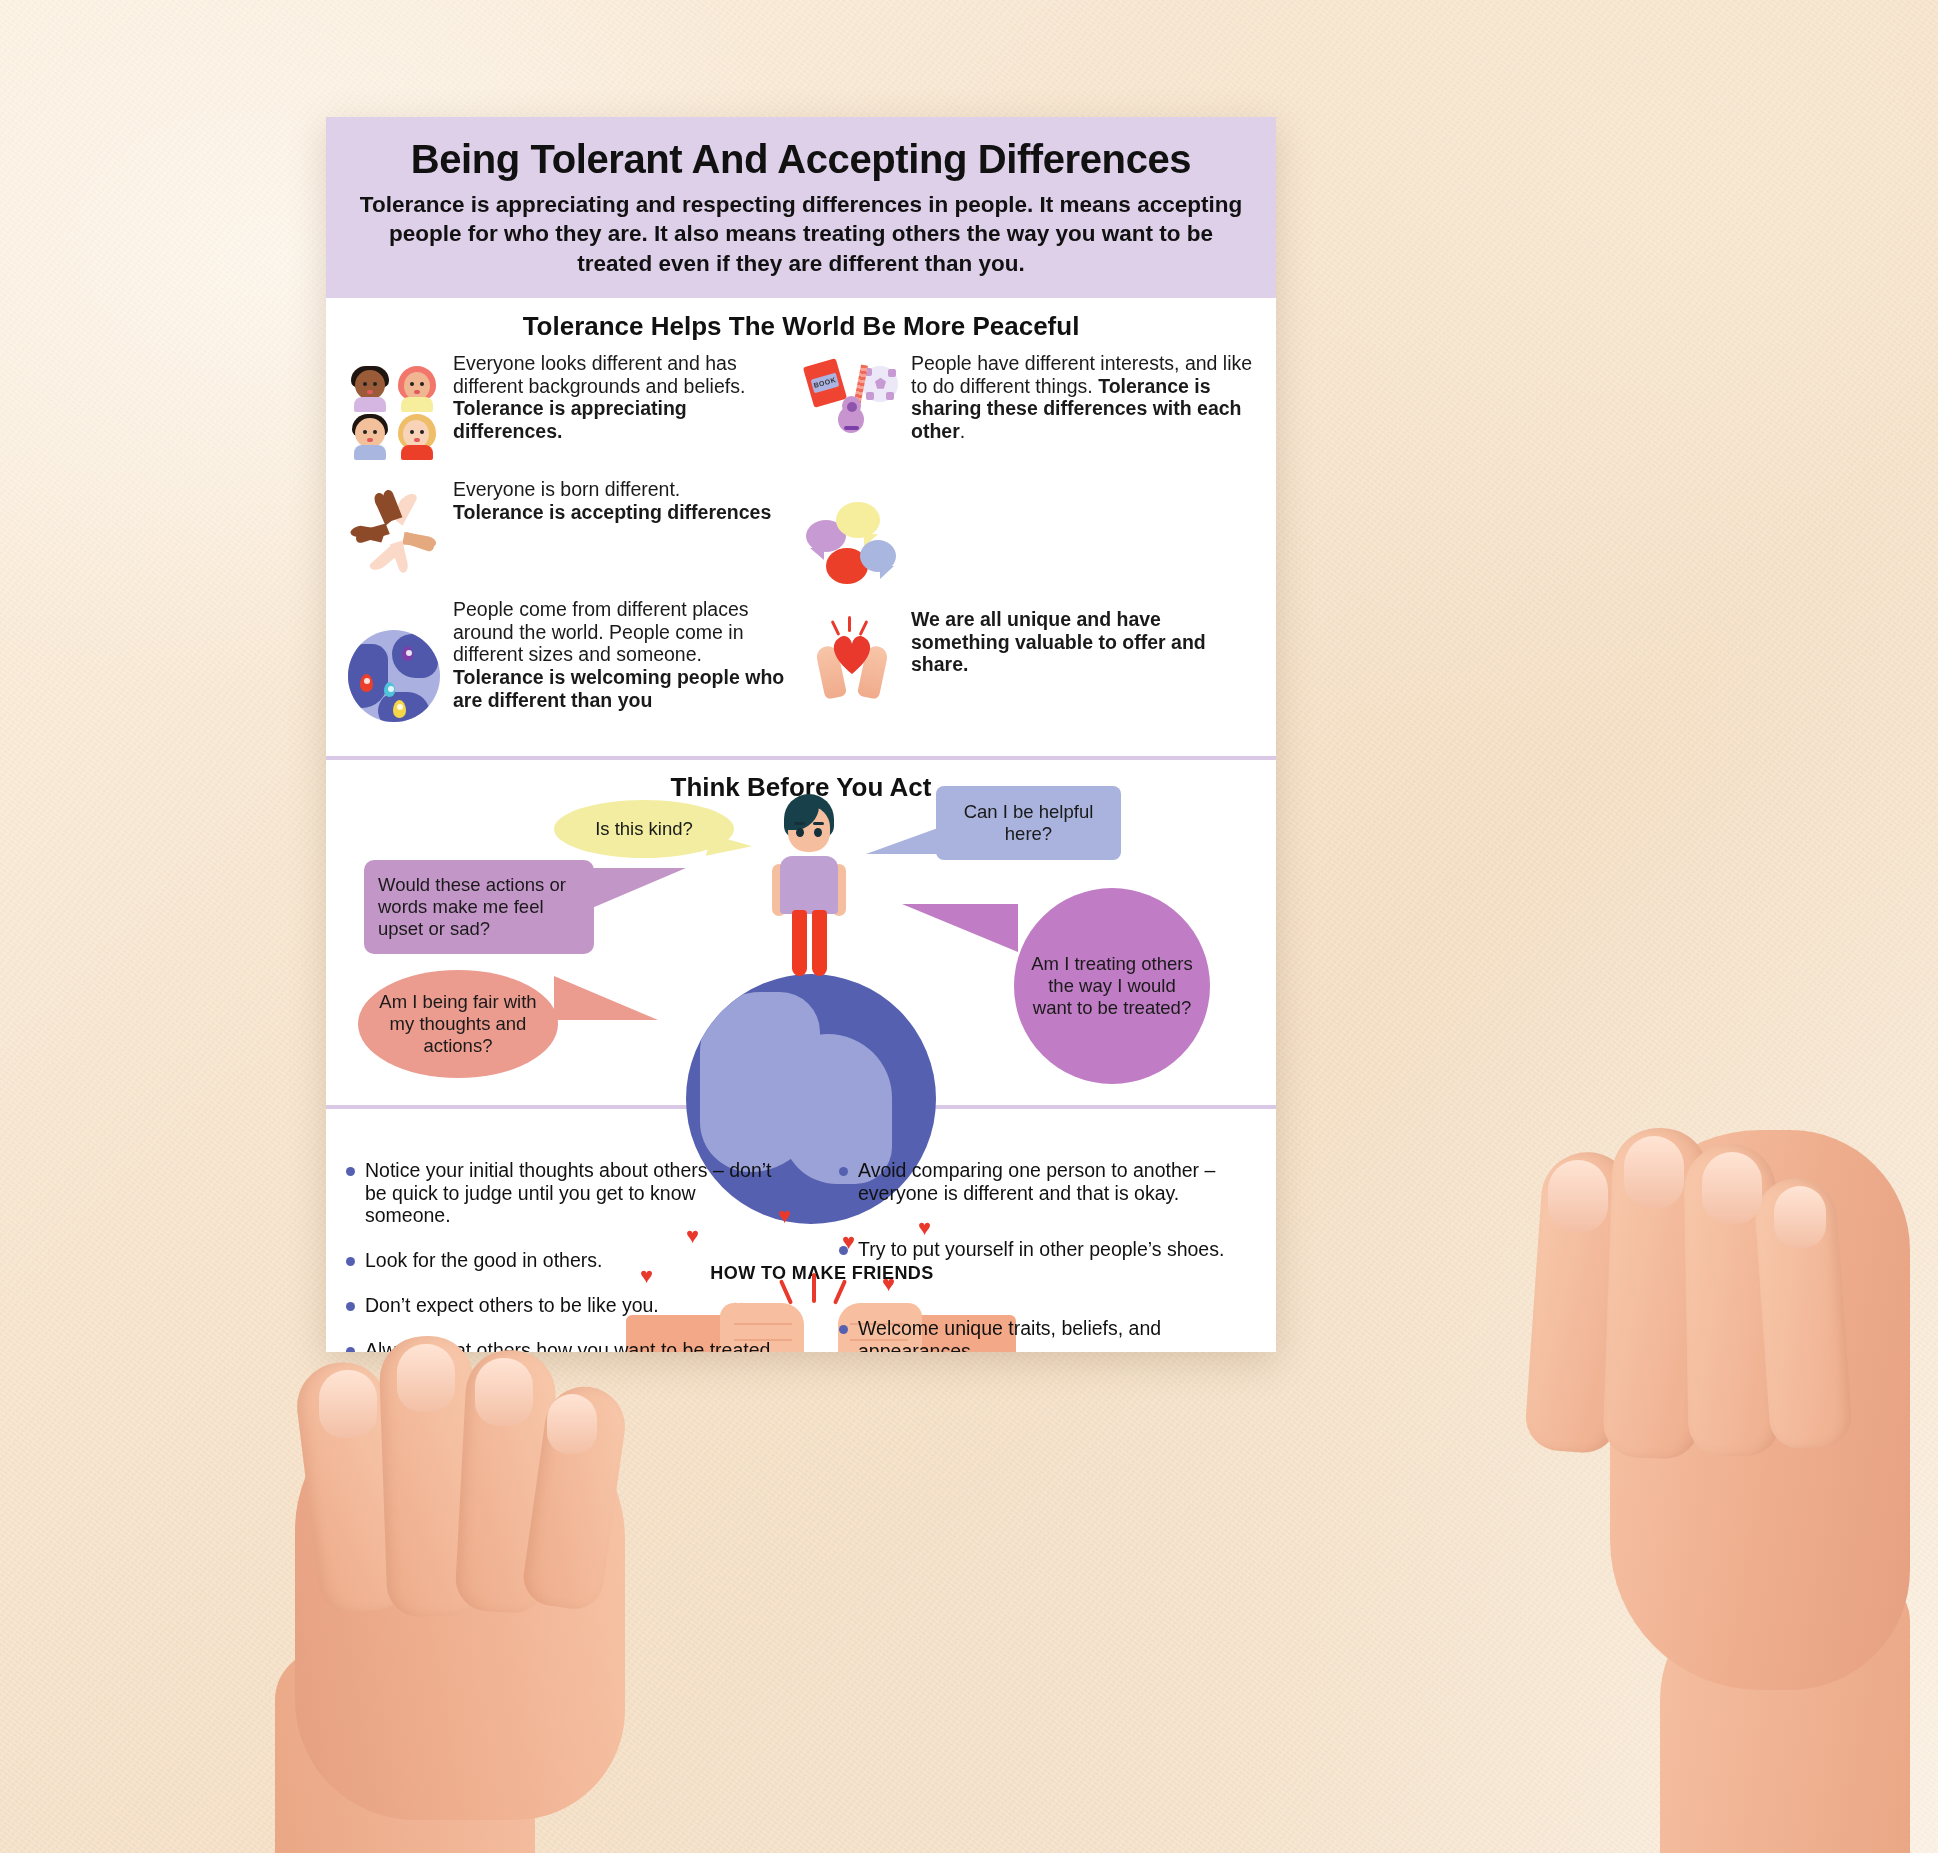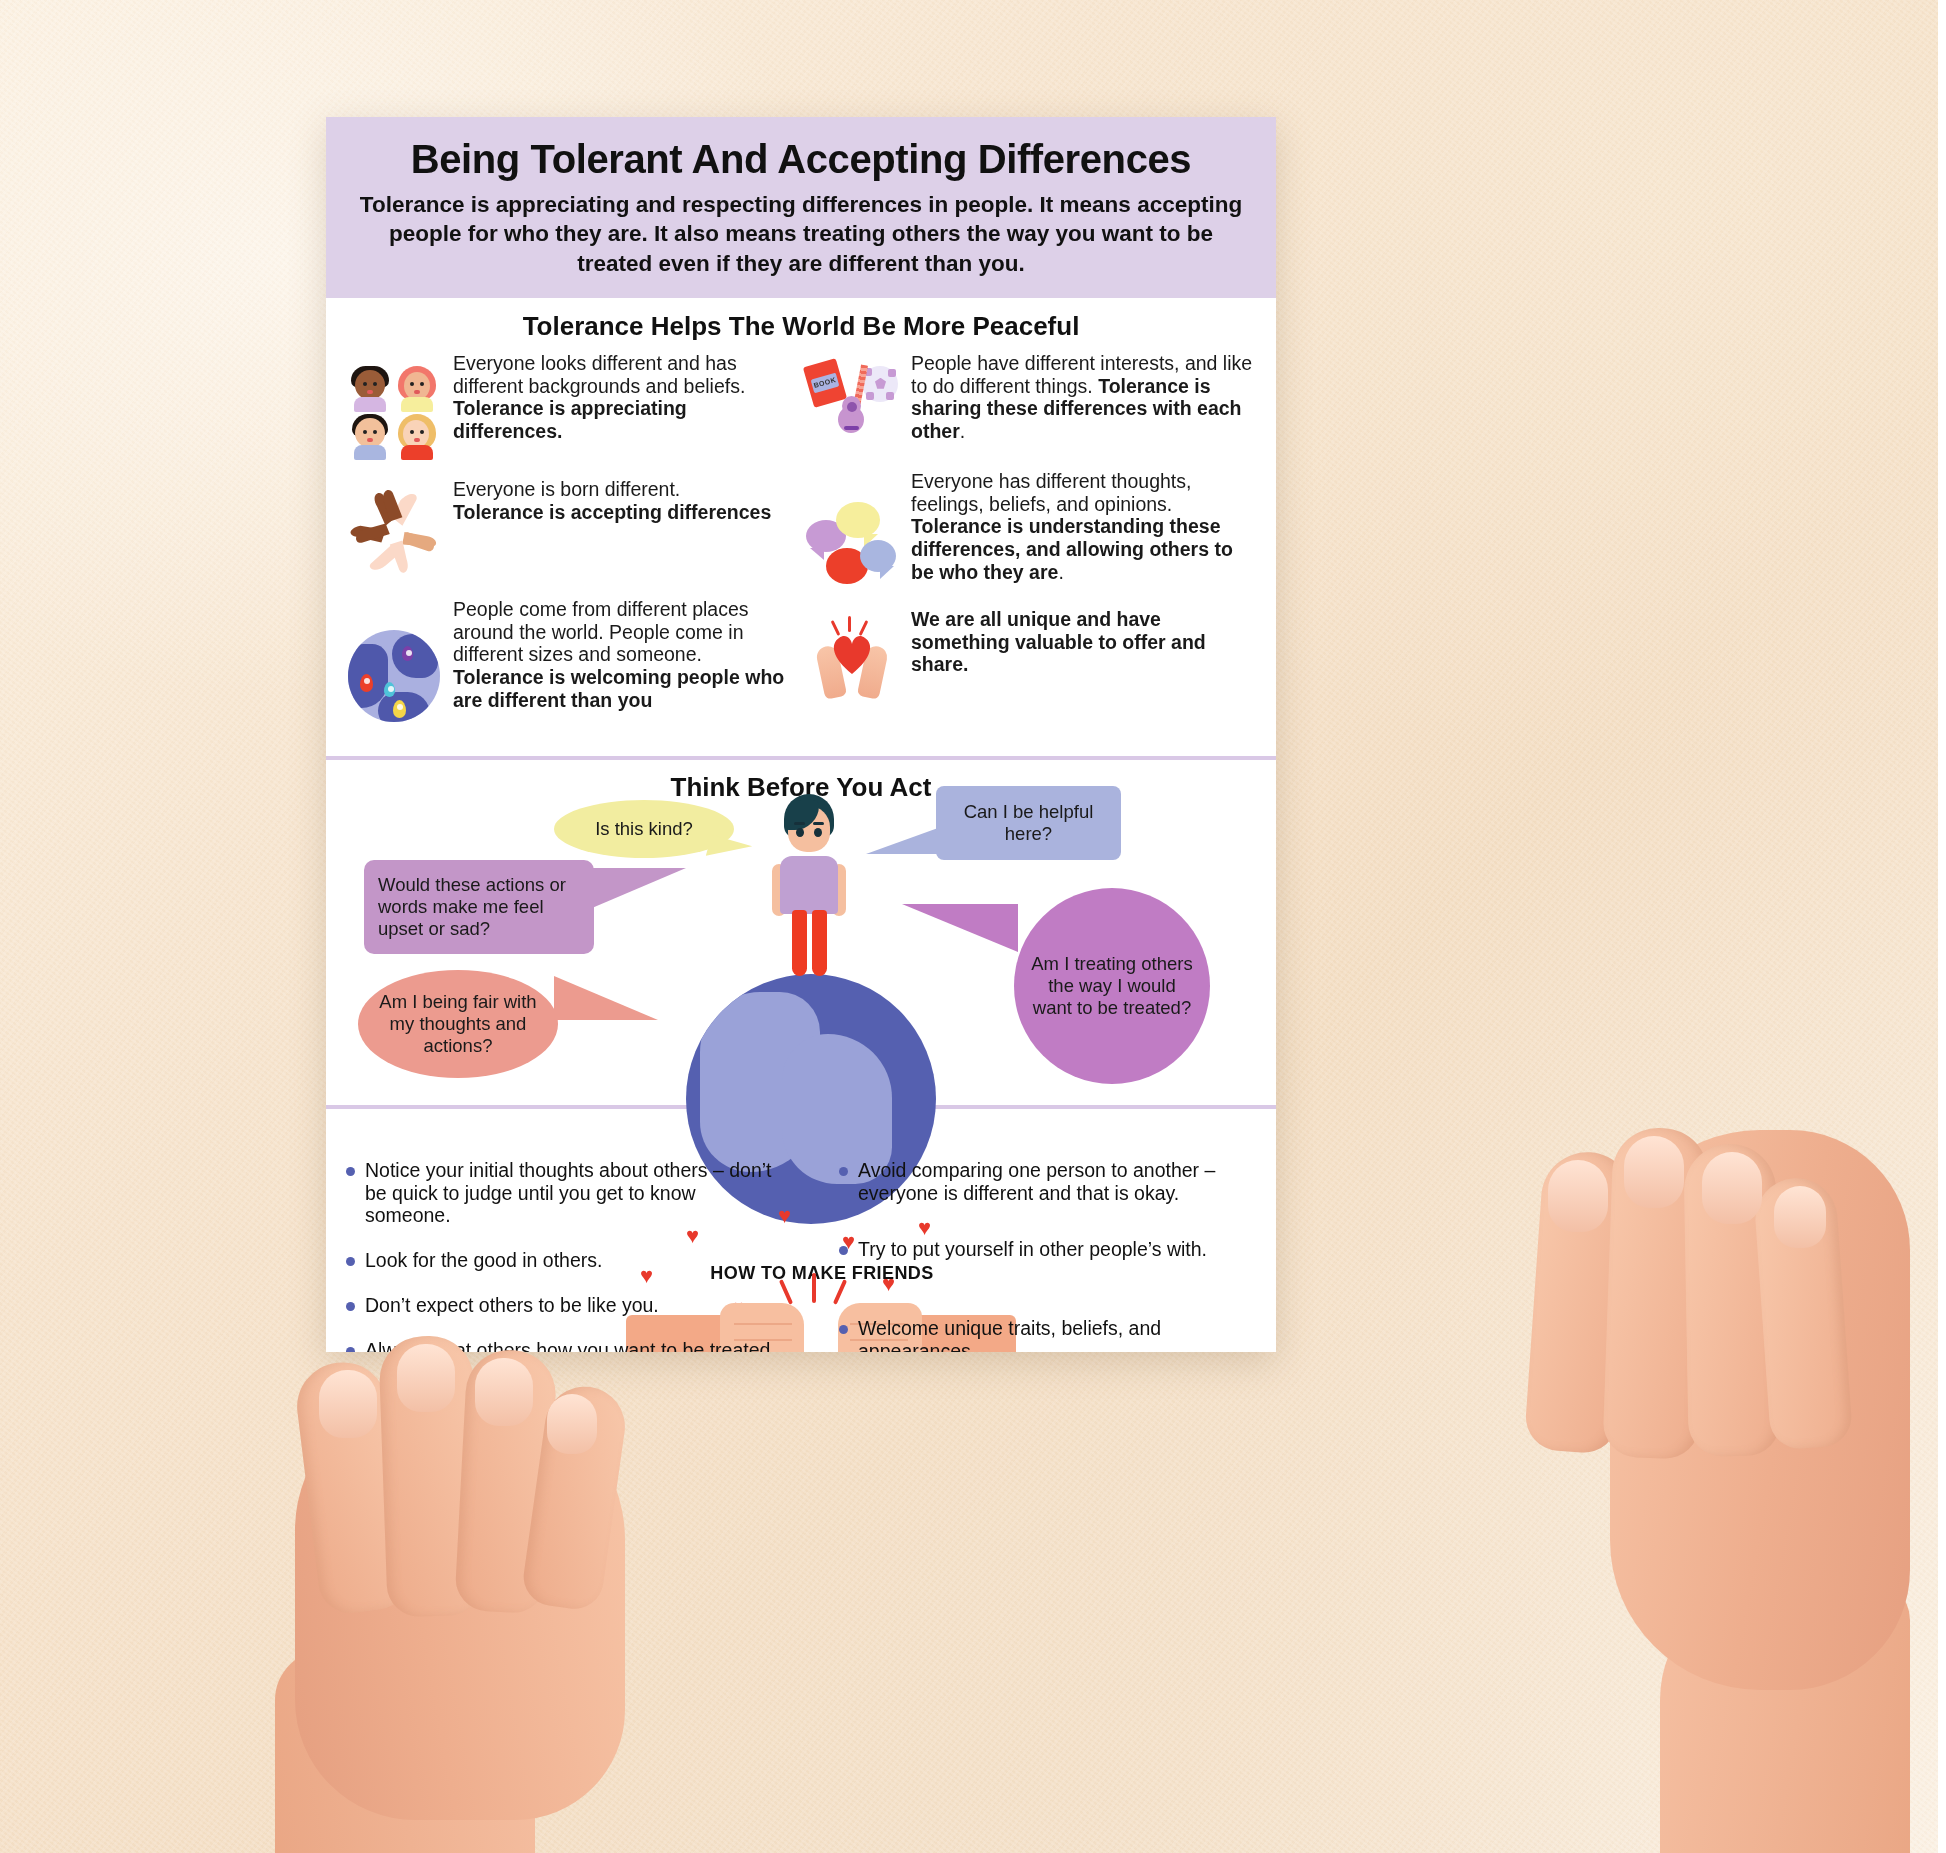--- a/index.html
+++ b/index.html
@@ -368,24 +368,20 @@
           <div class="item r-item2">
             <div class="ico ic-bubbles">
               <div class="bb" style="background:#c79ad4;left:0px;top:24px;width:40px;height:32px"></div>
               <div style="position:absolute;left:4px;top:52px;width:0;height:0;border-right:14px solid #c79ad4;border-bottom:12px solid transparent"></div>
               <div class="bb" style="background:#f6ee9c;left:30px;top:6px;width:44px;height:36px"></div>
               <div style="position:absolute;left:58px;top:38px;width:0;height:0;border-left:14px solid #f6ee9c;border-bottom:13px solid transparent"></div>
               <div class="bb" style="background:#ec3f2a;left:20px;top:52px;width:42px;height:36px"></div>
               <div class="bb" style="background:#a9b6e0;left:54px;top:44px;width:36px;height:32px"></div>
               <div style="position:absolute;left:74px;top:70px;width:0;height:0;border-left:14px solid #a9b6e0;border-bottom:13px solid transparent"></div>
             </div>
-            <div class="txt">
-              <span>Everyone has different thoughts, feelings, beliefs, and opinions.</span>
-              <b>Tolerance is understanding these differences, and allowing others to be who they are</b><span>.</span>
-            </div>
           </div>
 
           <div class="item r-item3">
             <div class="ico ic-heart">
               <div class="ray" style="left:42px;top:2px;transform:rotate(0deg)"></div>
               <div class="ray" style="left:28px;top:6px;transform:rotate(-26deg)"></div>
               <div class="ray" style="left:56px;top:6px;transform:rotate(26deg)"></div>
               <div class="pm" style="left:14px;top:32px;transform:rotate(-12deg)"></div>
               <div class="pm" style="left:56px;top:32px;transform:rotate(12deg)"></div>
               <svg viewBox="0 0 92 92" width="92" height="92" style="position:absolute;left:0;top:0">
@@ -498,21 +494,21 @@
             <span>Always treat others how you want to be treated.</span>
           </div>
         </div>
         <div class="tcol right">
           <div class="tip">
             <span class="dot"></span>
             <span>Avoid comparing one person to another – everyone is different and that is okay.</span>
           </div>
           <div class="tip" style="margin-top:34px">
             <span class="dot"></span>
-            <span>Try to put yourself in other people’s with.</span>
+            <span>Try to put yourself in other people’s shoes.</span>
           </div>
           <div class="tip" style="margin-top:56px">
             <span class="dot"></span>
             <span>Welcome unique traits, beliefs, and appearances.</span>
           </div>
         </div>
       </div>
 
     </div>
   </div>

